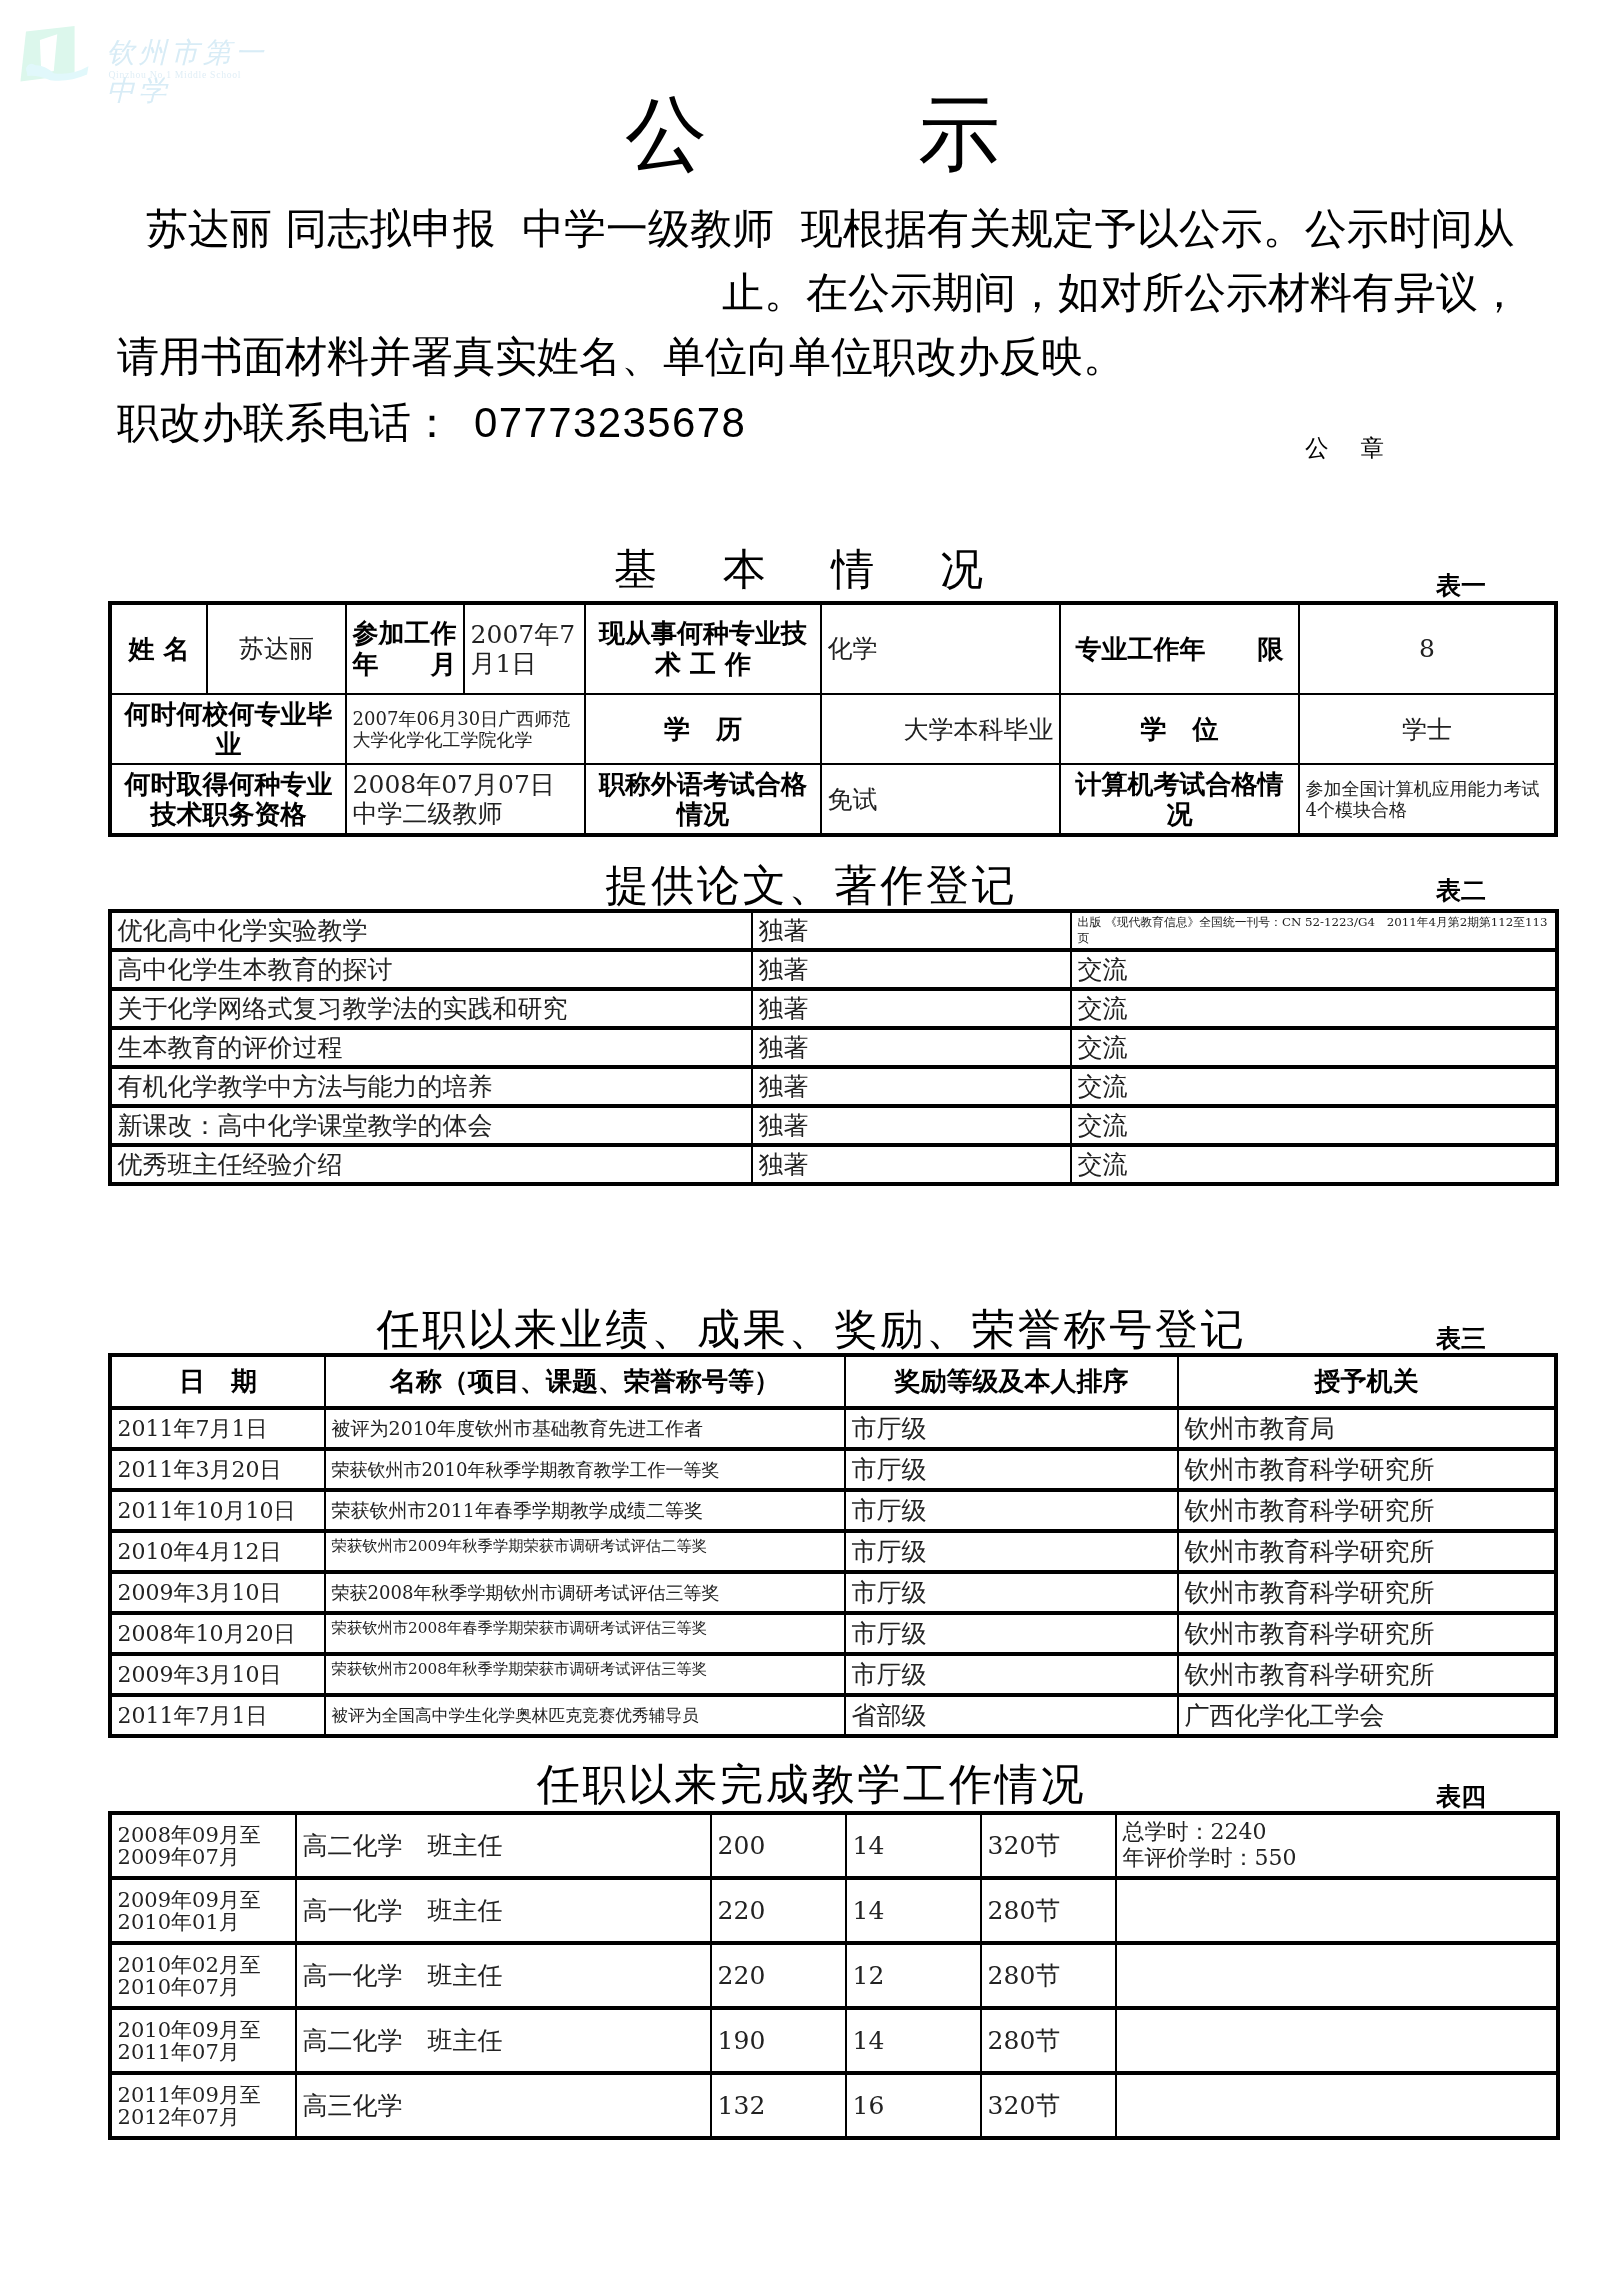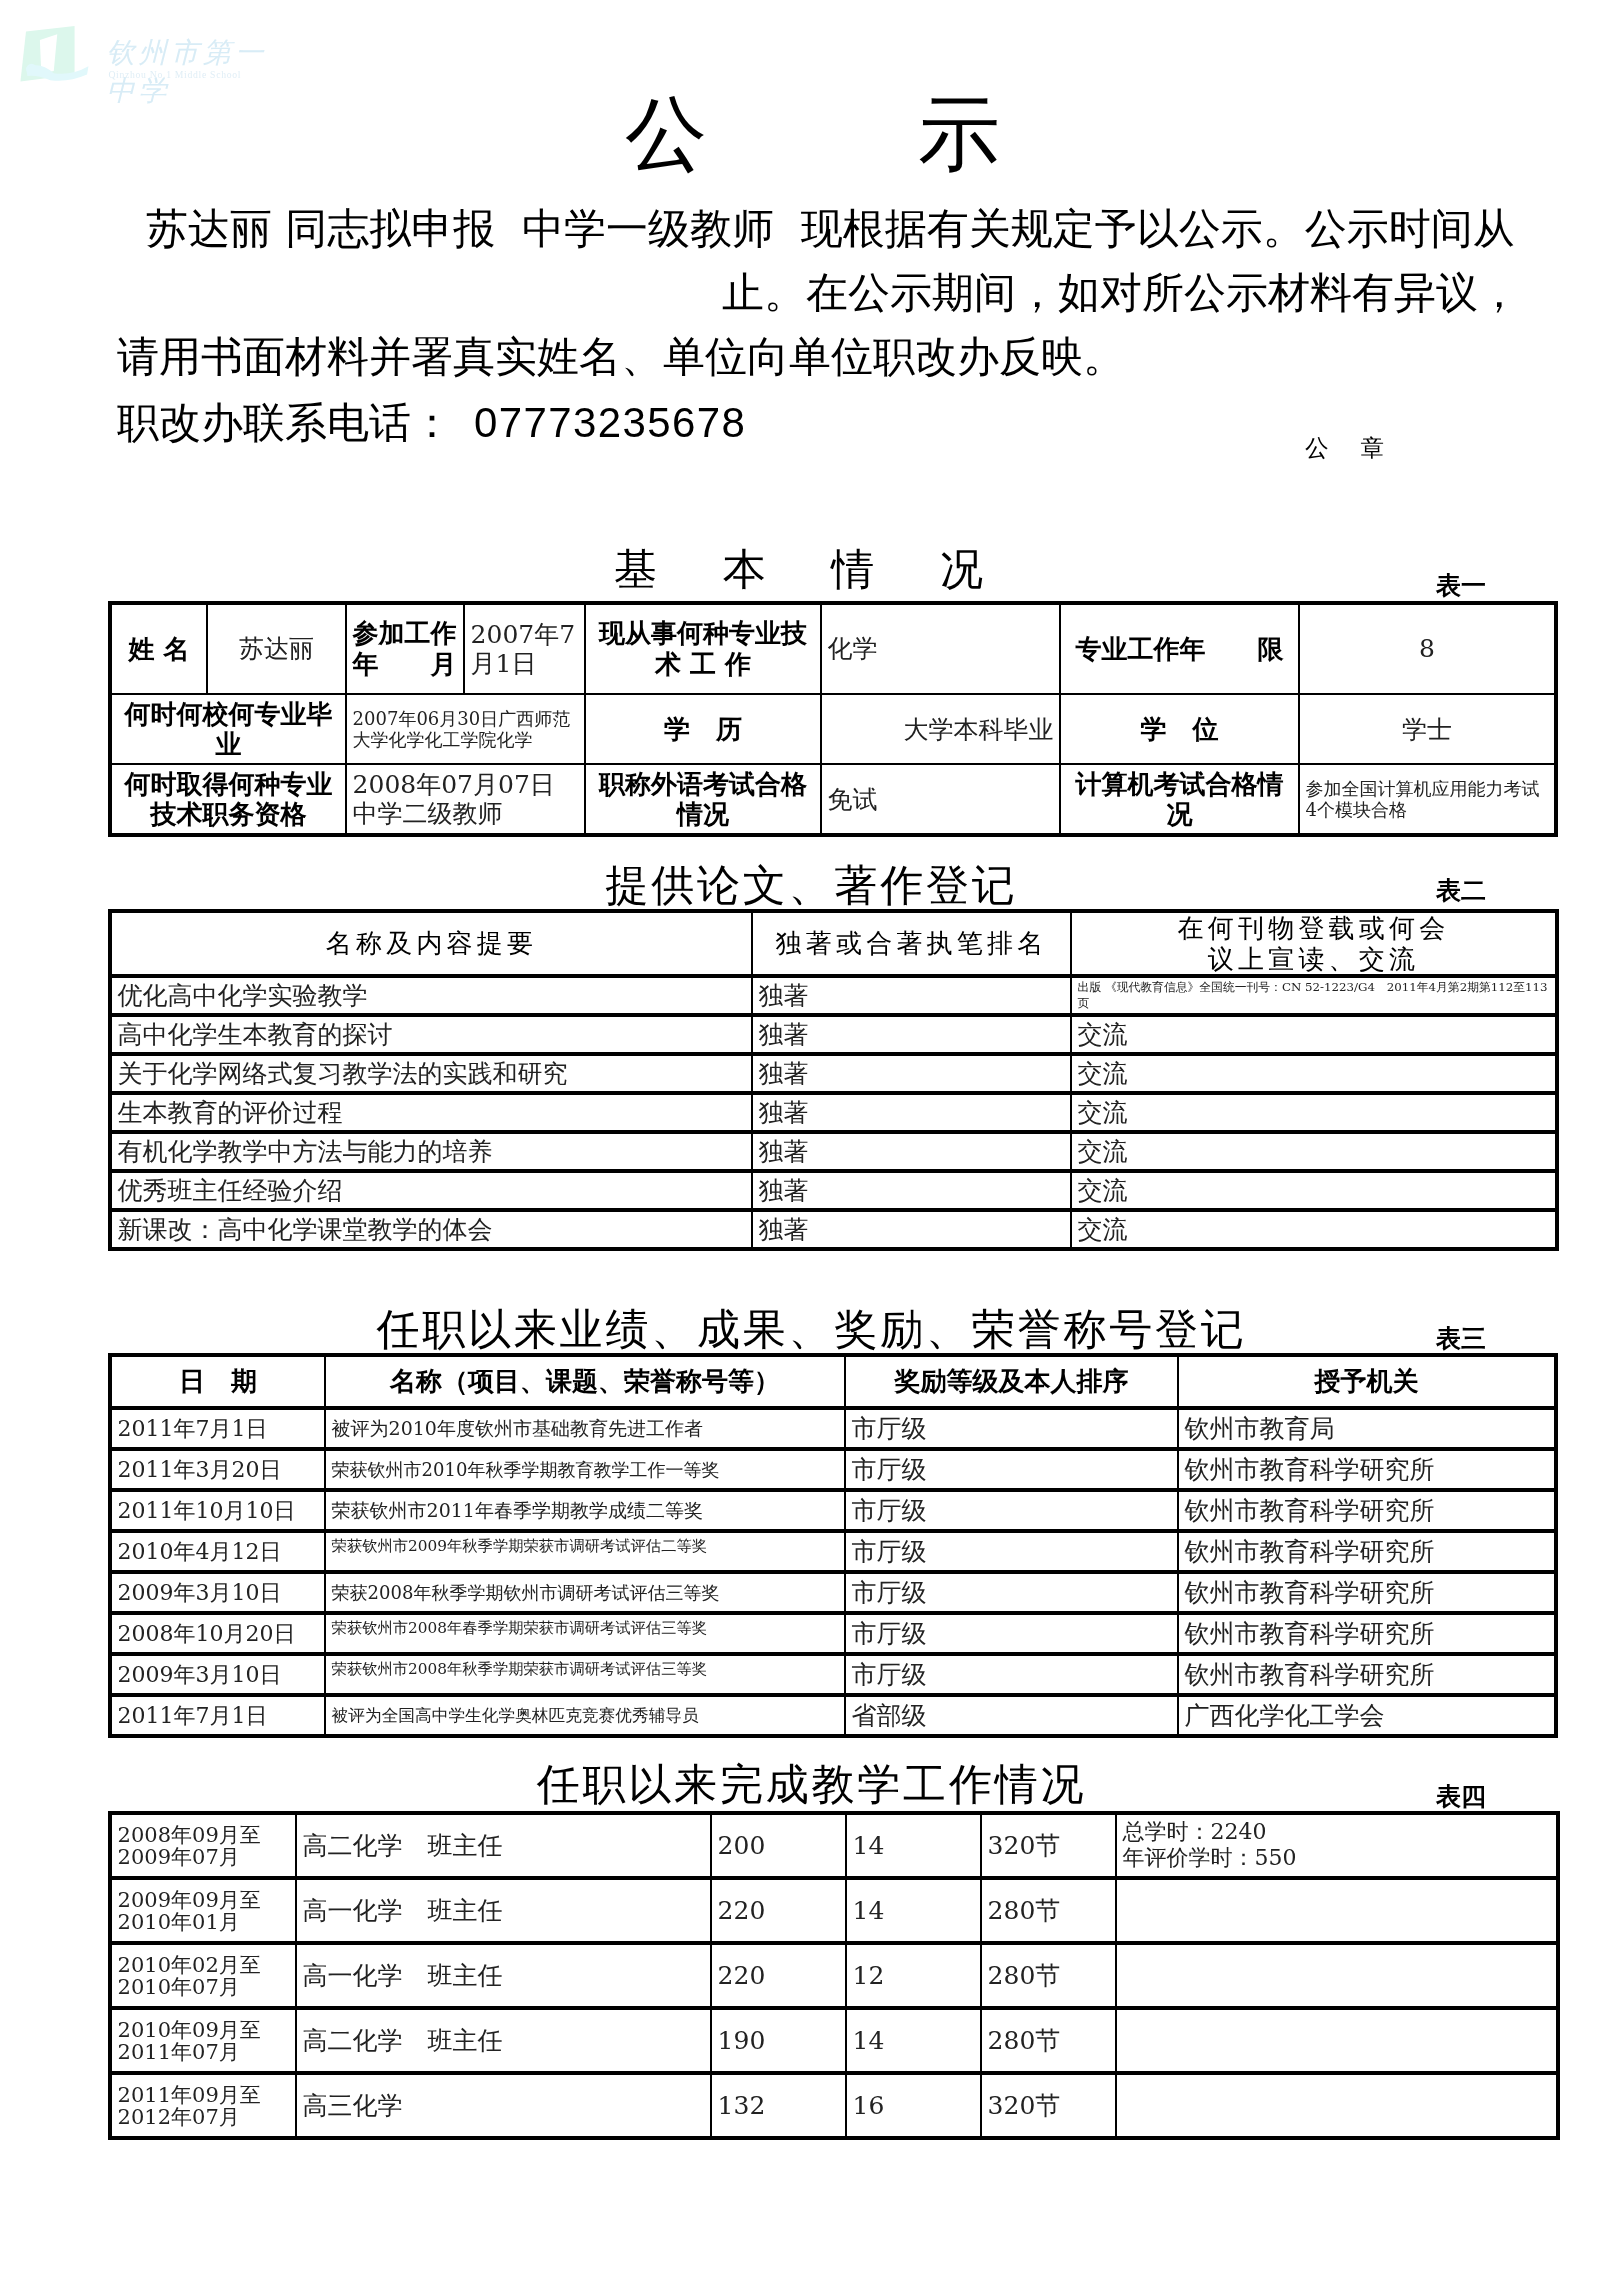--- a/index.html
+++ b/index.html
@@ -116,25 +116,20 @@
 
 <div class="abs sec-title" style="top:857px;">提供论文、著作登记</div>
 <div class="abs tbl-no" style="left:1436px;top:874px;">表二</div>
 <table class="t-outer" style="left:108px;top:909px;width:1447px;">
   <colgroup>
       <col style="width:642px">
       <col style="width:319px">
       <col style="width:486px">
     </colgroup>
   <tbody>
-      <tr style="height:65px">
-    <td class="hdr-n">名称及内容提要</td>
-    <td class="hdr-n">独著或合著执笔排名</td>
-    <td class="hdr-n" style="padding:0 97px">在何刊物登载或何会议上宣读、交流</td>
-  </tr>
   <tr class="thick-row" style="height:39px">
     <td class="cell">优化高中化学实验教学</td>
     <td class="cell">独著</td>
     <td class="val-xs">出版 《现代教育信息》全国统一刊号：CN 52-1223/G4　2011年4月第2期第112至113页</td>
   </tr>
   <tr class="thick-row" style="height:39px">
     <td class="cell">高中化学生本教育的探讨</td>
     <td class="cell">独著</td>
     <td class="cell">交流</td>
   </tr>
@@ -147,26 +142,26 @@
     <td class="cell">生本教育的评价过程</td>
     <td class="cell">独著</td>
     <td class="cell">交流</td>
   </tr>
   <tr class="thick-row" style="height:39px">
     <td class="cell">有机化学教学中方法与能力的培养</td>
     <td class="cell">独著</td>
     <td class="cell">交流</td>
   </tr>
   <tr class="thick-row" style="height:39px">
+    <td class="cell">新课改：高中化学课堂教学的体会</td>
+    <td class="cell">独著</td>
+    <td class="cell">交流</td>
+  </tr>
+  <tr class="thick-row" style="height:39px">
     <td class="cell">优秀班主任经验介绍</td>
-    <td class="cell">独著</td>
-    <td class="cell">交流</td>
-  </tr>
-  <tr class="thick-row" style="height:39px">
-    <td class="cell">新课改：高中化学课堂教学的体会</td>
     <td class="cell">独著</td>
     <td class="cell">交流</td>
   </tr>
 </tbody>
   </table>
 
 <div class="abs sec-title" style="top:1301px;">任职以来业绩、成果、奖励、荣誉称号登记</div>
 <div class="abs tbl-no" style="left:1436px;top:1322px;">表三</div>
 <table class="t-outer" style="left:108px;top:1353px;width:1447px;">
   <colgroup>

